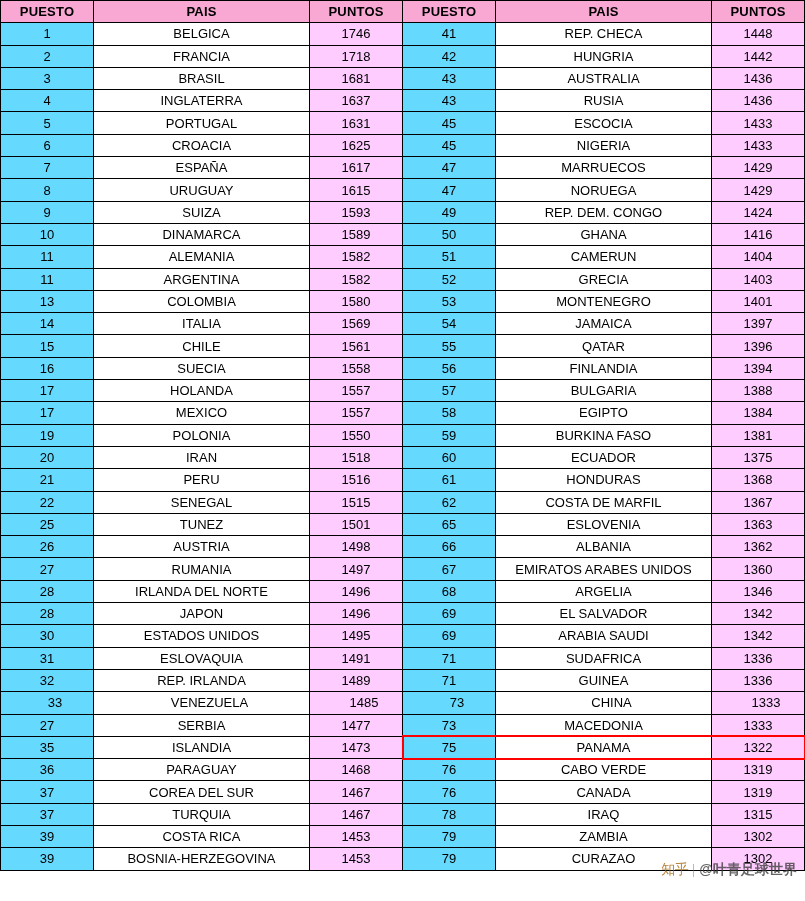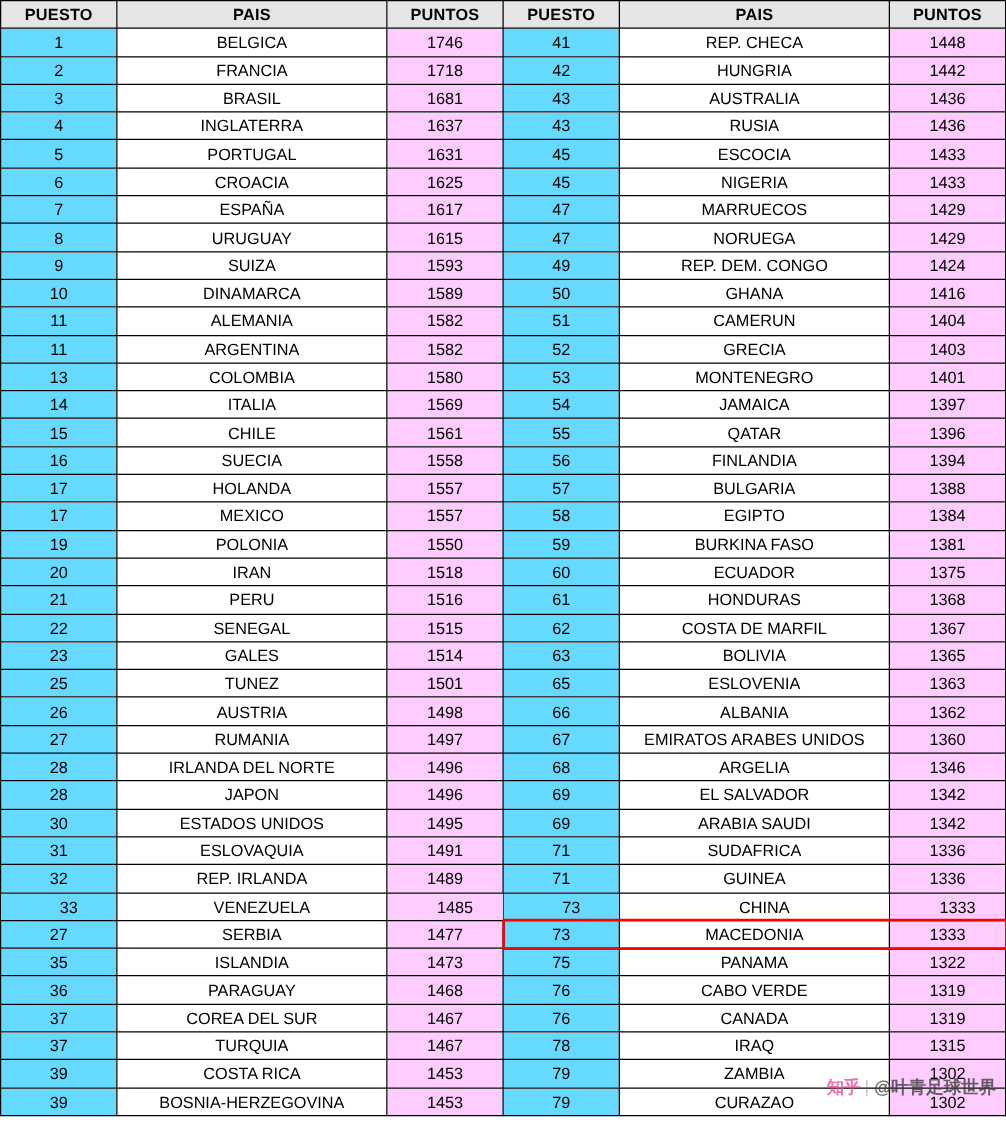--- a/index.html
+++ b/index.html
@@ -31,21 +31,21 @@
     font-size: 13px;
     line-height: 13px;
     height: 21.3px;
     padding: 0;
     text-align: center;
     vertical-align: middle;
     white-space: nowrap;
     overflow: hidden;
   }
   table.rank th {
-    background: #e5e5e5;
+    background: #f9a8d4;
     font-weight: bold;
     font-size: 13px;
     letter-spacing: .2px;
   }
   td.puesto {
     background: #66d9ff;
     color: #000;
   }
   td.pais {
     background: #ffffff;
@@ -73,22 +73,22 @@
     display: flex;
     align-items: center;
     gap: 5px;
     color: #3b3b3b;
     font-size: 14px;
     font-weight: bold;
     opacity: .78;
   }
   .wm-logo {
     font-size: 14px;
-    font-weight: bold;
-    color: #ec4899;
+    font-weight: normal;
+    color: #a16207;
     letter-spacing: -.5px;
   }
   .wm-sep {
     display: inline-block;
     width: 1px;
     height: 13px;
     background: #6a6a6a;
     opacity: .6;
   }
 </style>
@@ -286,28 +286,20 @@
         </tr>
         <tr>
           <td class="puesto">22</td>
           <td class="pais">SENEGAL</td>
           <td class="puntos">1515</td>
           <td class="puesto">62</td>
           <td class="pais">COSTA DE MARFIL</td>
           <td class="puntos">1367</td>
         </tr>
         <tr>
-          <td class="puesto">23</td>
-          <td class="pais">GALES</td>
-          <td class="puntos">1514</td>
-          <td class="puesto">63</td>
-          <td class="pais">BOLIVIA</td>
-          <td class="puntos">1365</td>
-        </tr>
-        <tr>
           <td class="puesto">25</td>
           <td class="pais">TUNEZ</td>
           <td class="puntos">1501</td>
           <td class="puesto">65</td>
           <td class="pais">ESLOVENIA</td>
           <td class="puntos">1363</td>
         </tr>
         <tr>
           <td class="puesto">26</td>
           <td class="pais">AUSTRIA</td>

